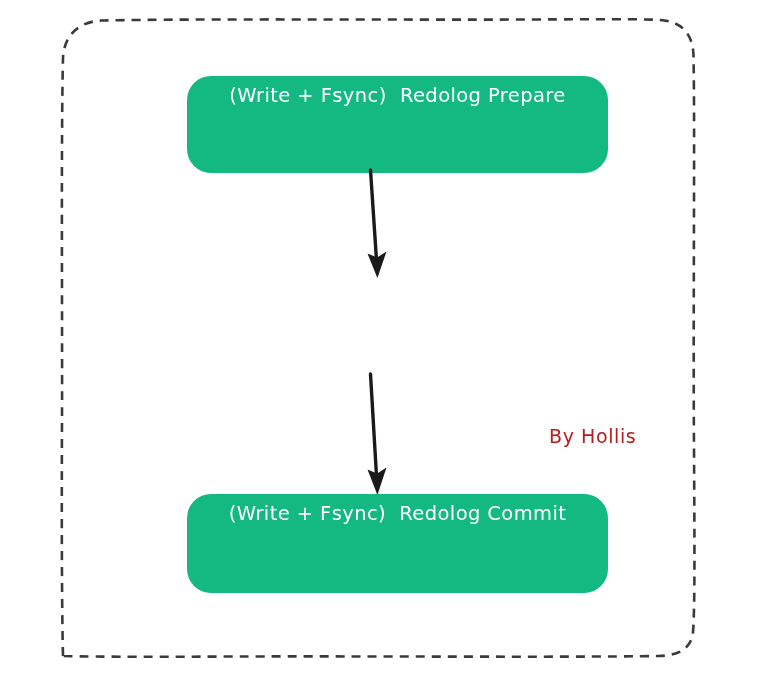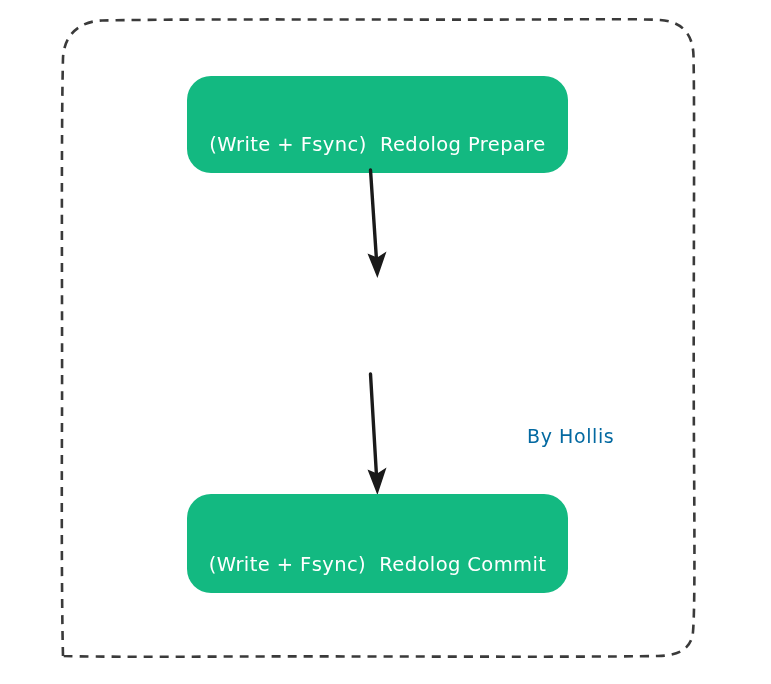--- a/index.html
+++ b/index.html
@@ -29,28 +29,28 @@
     width: 636px;
     height: 640px;
     pointer-events: none;
   }
   .frame svg { display: block; overflow: visible; }
 
   
   .node {
     position: absolute;
     left: 187px;
-    width: 381px;
+    width: 421px;
     border-radius: 24px;
     background: #13b981;
     display: flex;
-    align-items: flex-end;
+    align-items: flex-start;
     justify-content: center;
     box-sizing: border-box;
-    padding: 17px 18px;
+    padding: 8px 18px;
   }
   .node-1 { top: 76px;  height: 97px; }
   .node-2 { top: 274px; height: 101px; }
   .node-3 { top: 494px; height: 99px; }
 
   .node-label {
     color: #ffffff;
     font-size: 19.5px;
     letter-spacing: 0.4px;
     white-space: pre;
@@ -67,23 +67,23 @@
     width: 80px;
     pointer-events: none;
   }
   .arrow-1 { top: 168px; height: 112px; }
   .arrow-2 { top: 372px; height: 126px; }
   .arrow svg { display: block; overflow: visible; }
 
   
   .attribution {
     position: absolute;
-    left: 527px;
+    left: 549px;
     top: 425px;
-    color: #0369a1;
+    color: #b91c1c;
     font-size: 19px;
     letter-spacing: 0.6px;
     white-space: pre;
     font-family: "DejaVu Sans", sans-serif;
   }
 </style>
 </head>
 <body>
 
 <div id="canvas">

